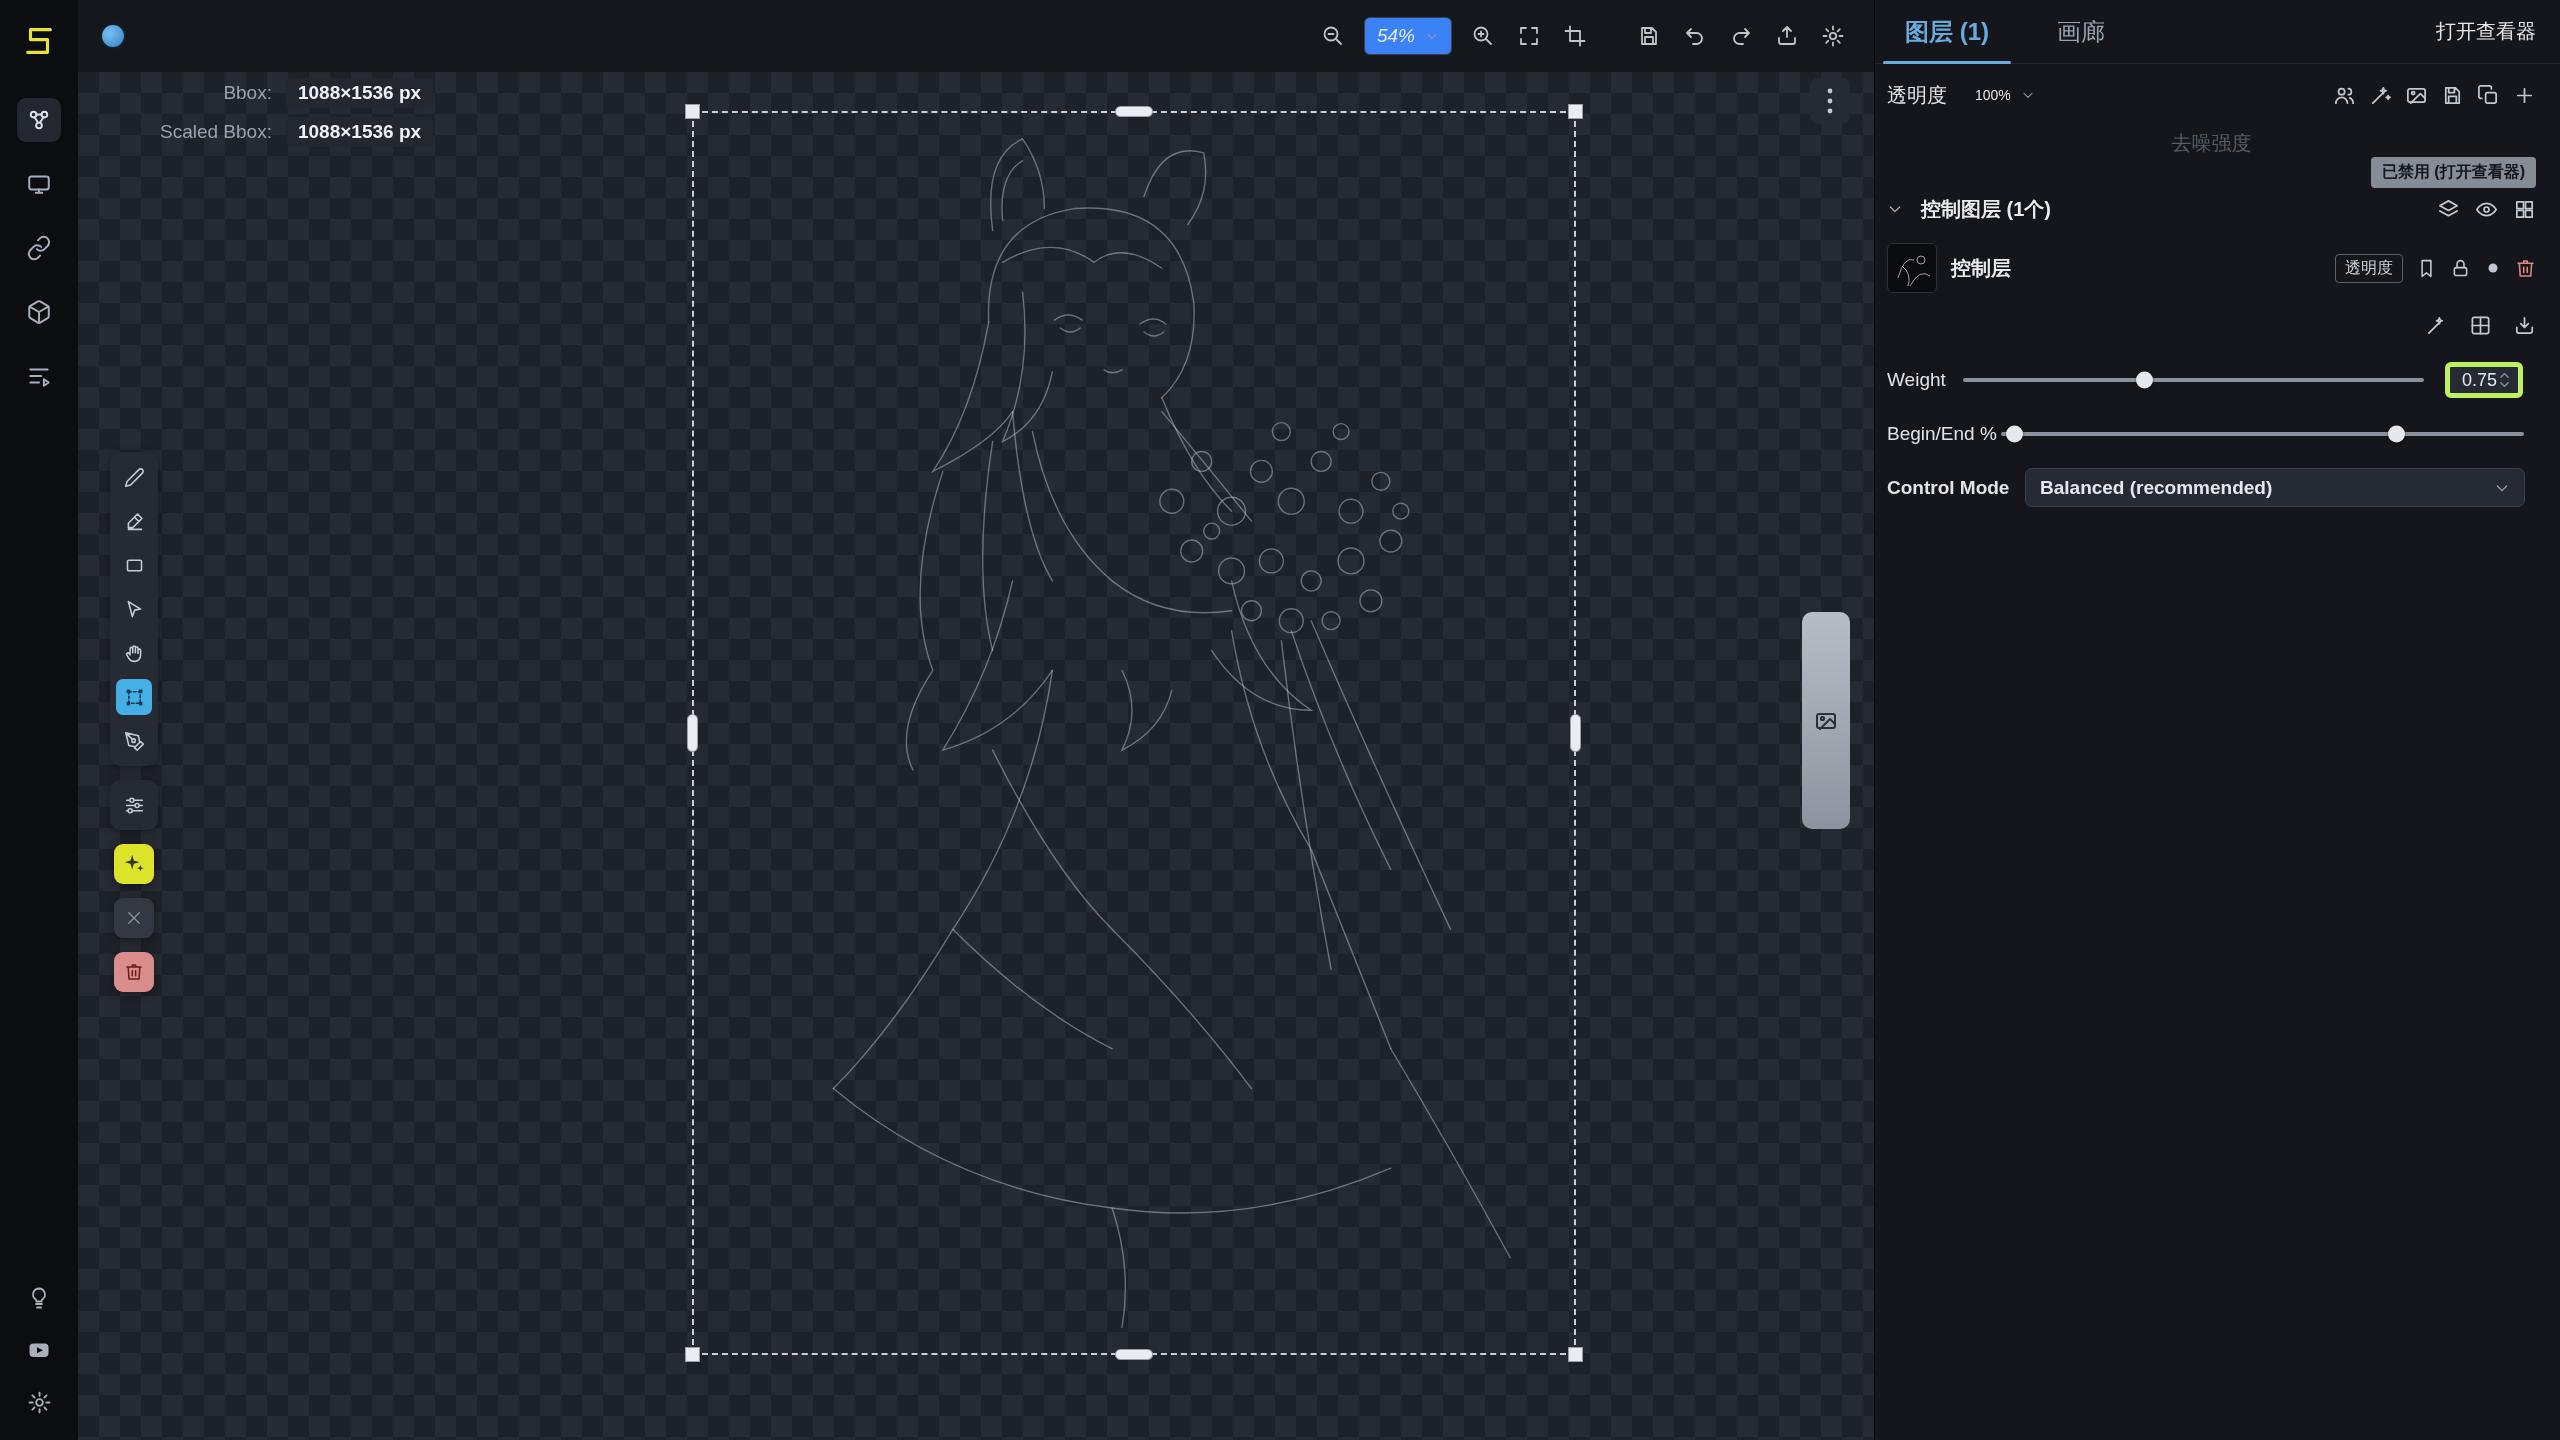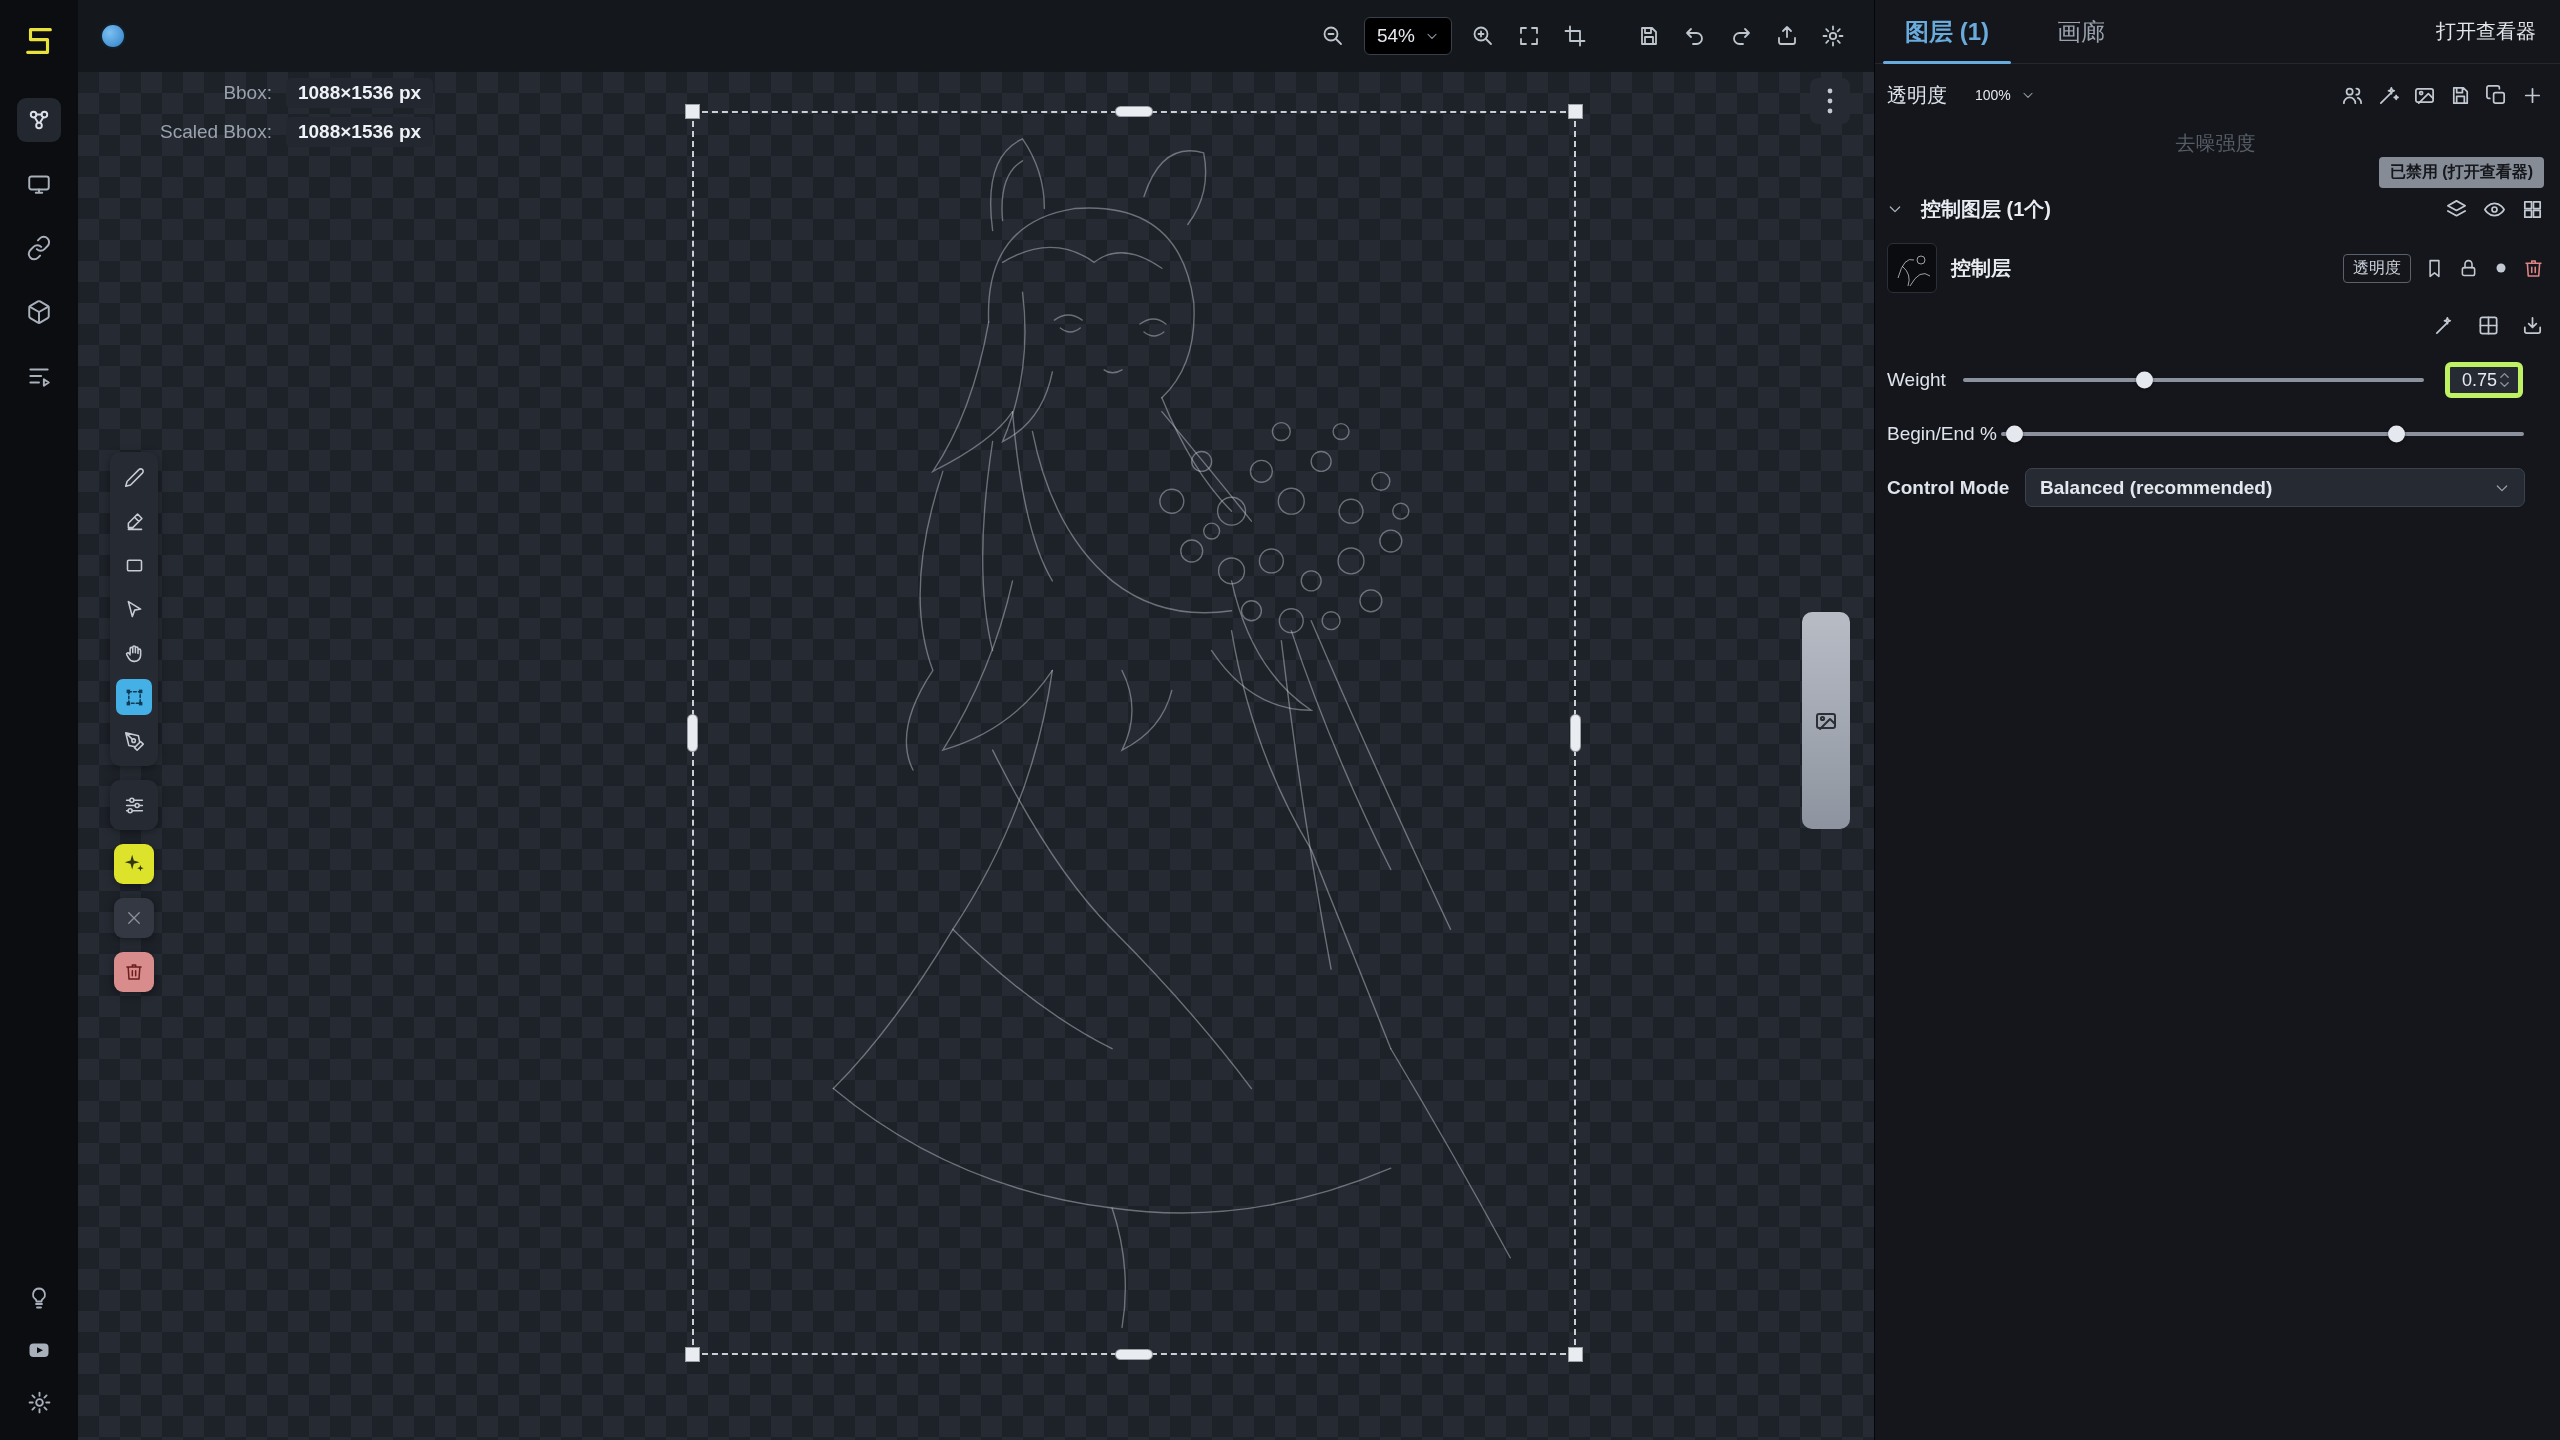--- a/index.html
+++ b/index.html
@@ -30,23 +30,23 @@
     background:#14171c; display:flex; align-items:center; padding:0 22px;
   }
   .status-dot {
     width:26px; height:26px; border-radius:50%;
     background:radial-gradient(circle at 35% 35%, #7cc0f2, #2f7fc4);
     border:2px solid #12202c;
   }
   .tb-right { margin-left:auto; display:flex; align-items:center; gap:8px; }
   .tb-btn { width:38px; height:38px; border-radius:7px; display:flex; align-items:center; justify-content:center; color:#bfc5cd; }
   .zoom-select {
-    display:flex; align-items:center; gap:10px; background:#000000;
+    display:flex; align-items:center; gap:10px; background:#3b82f6;
     border:1px solid #3a3f49; border-radius:6px; padding:7px 12px;
-    color:#e6e9ee; font-size:19px; margin:0 4px;
+    color:#e6e9ee; font-size:19px; margin:0 4px;font-style:italic;
   }
   .zoom-select .chev { color:#9aa2ad; }
   .tb-gap { width:20px; }
 
   
   .canvas {
     position:absolute; left:78px; top:72px; width:1796px; height:1368px;
     background-color:#1d2128;
     background-image:
       linear-gradient(45deg,#262b33 25%,transparent 25%,transparent 75%,#262b33 75%),
@@ -99,21 +99,21 @@
   }
 
   
   .rpanel { position:absolute; left:1874px; top:0; width:686px; height:1440px; background:#14161b; border-left:1px solid #05060a; }
   .rp-tabs { height:64px; border-bottom:1px solid #23272e; display:flex; align-items:center; padding:0 24px; }
   .rp-tab { font-size:24px; color:#9aa2ad; height:100%; display:flex; align-items:center; padding:0 6px; position:relative; margin-right:56px; }
   .rp-tab.active { color:#69abdd; font-weight:bold; }
   .rp-tab.active::after { content:""; position:absolute; left:-16px; right:-16px; bottom:-1px; height:3px; background:#69abdd; border-radius:2px; }
   .open-viewer { margin-left:auto; font-size:20px; color:#e2e6ec; }
 
-  .rp-row { position:absolute; left:12px; right:16px; display:flex; align-items:center; }
+  .rp-row { position:absolute; left:12px; right:24px; display:flex; align-items:center; }
   .row-opacity { top:75px; height:40px; }
   .rp-label { font-size:20px; color:#dfe4ec; }
   .opacity-select { display:flex; align-items:center; gap:10px; margin-left:18px; padding:6px 10px; border-radius:6px; color:#e4e8ee; font-size:14px; }
   .opacity-select .chev { color:#9aa2ad; }
   .icon-cluster { margin-left:auto; display:flex; align-items:center; gap:13px; color:#c3c9d2; }
   .icon-btn { display:flex; align-items:center; justify-content:center; }
 
   .row-denoise { top:130px; height:36px;flex-direction:column; }
   .rp-label-disabled { font-size:20px; color:#565d66; }
   .denoise-badge { margin-left:auto; background:#868c96; color:#15171c; font-size:16px; padding:5px 11px; border-radius:4px; font-weight:bold; }

